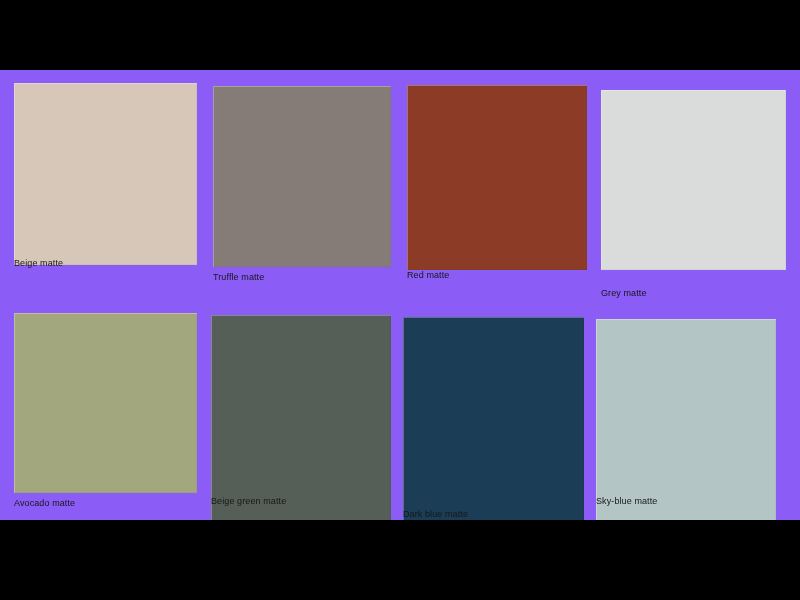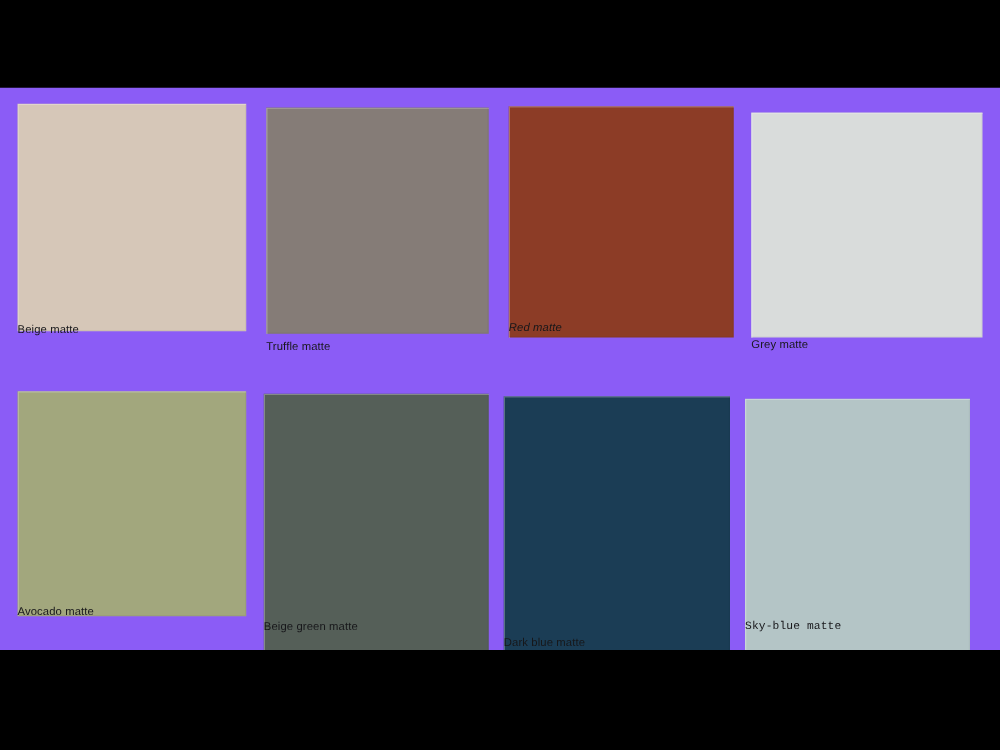--- a/index.html
+++ b/index.html
@@ -62,41 +62,41 @@
         <div class="swatch-card" style="left: 14px; top: 13px; width: 183px;">
           <div class="swatch-chip" style="width: 183px; height: 182px; background: rgb(214, 199, 184);"></div>
           <div class="swatch-label" style="top: 175px;">Beige matte</div>
         </div>
         <div class="swatch-card" style="left: 213px; top: 16px; width: 178px;">
           <div class="swatch-chip" style="width: 178px; height: 181px; background: rgb(133, 124, 119);"></div>
           <div class="swatch-label" style="top: 186px;">Truffle matte</div>
         </div>
         <div class="swatch-card" style="left: 407px; top: 15px; width: 180px;">
           <div class="swatch-chip" style="width: 180px; height: 185px; background: rgb(140, 60, 38);"></div>
-          <div class="swatch-label" style="top: 172px; font-style: italic;">Red matte</div>
+          <div class="swatch-label" style="top: 185px;">Red matte</div>
         </div>
         <div class="swatch-card" style="left: 601px; top: 20px; width: 185px;">
           <div class="swatch-chip" style="width: 185px; height: 180px; background: rgb(217, 220, 219);"></div>
-          <div class="swatch-label" style="top: 180px;">Grey matte</div>
+          <div class="swatch-label" style="top: 198px;">Grey matte</div>
         </div>
         <div class="swatch-card" style="left: 14px; top: 243px; width: 183px;">
           <div class="swatch-chip" style="width: 183px; height: 180px; background: rgb(162, 167, 125);"></div>
-          <div class="swatch-label" style="top: 171px;">Avocado matte</div>
+          <div class="swatch-label" style="top: 185px;">Avocado matte</div>
         </div>
         <div class="swatch-card" style="left: 211px; top: 245px; width: 180px;">
           <div class="swatch-chip" style="width: 180px; height: 250px; background: rgb(85, 95, 88);"></div>
           <div class="swatch-label" style="top: 181px;">Beige green matte</div>
         </div>
         <div class="swatch-card" style="left: 403px; top: 247px; width: 181px;">
           <div class="swatch-chip" style="width: 181px; height: 250px; background: rgb(27, 61, 85);"></div>
           <div class="swatch-label" style="top: 192px;">Dark blue matte</div>
         </div>
         <div class="swatch-card" style="left: 596px; top: 249px; width: 180px;">
           <div class="swatch-chip" style="width: 180px; height: 250px; background: rgb(180, 197, 198);"></div>
-          <div class="swatch-label" style="top: 177px; font-family: Liberation Mono, monospace;">Sky-blue matte</div>
+          <div class="swatch-label" style="top: 177px;">Sky-blue matte</div>
         </div>
       </div>
   </div>
 
   <div class="bar" id="bar-top"></div>
   <div class="bar" id="bar-bottom"></div>
 
 </div>
 
 </body></html>

